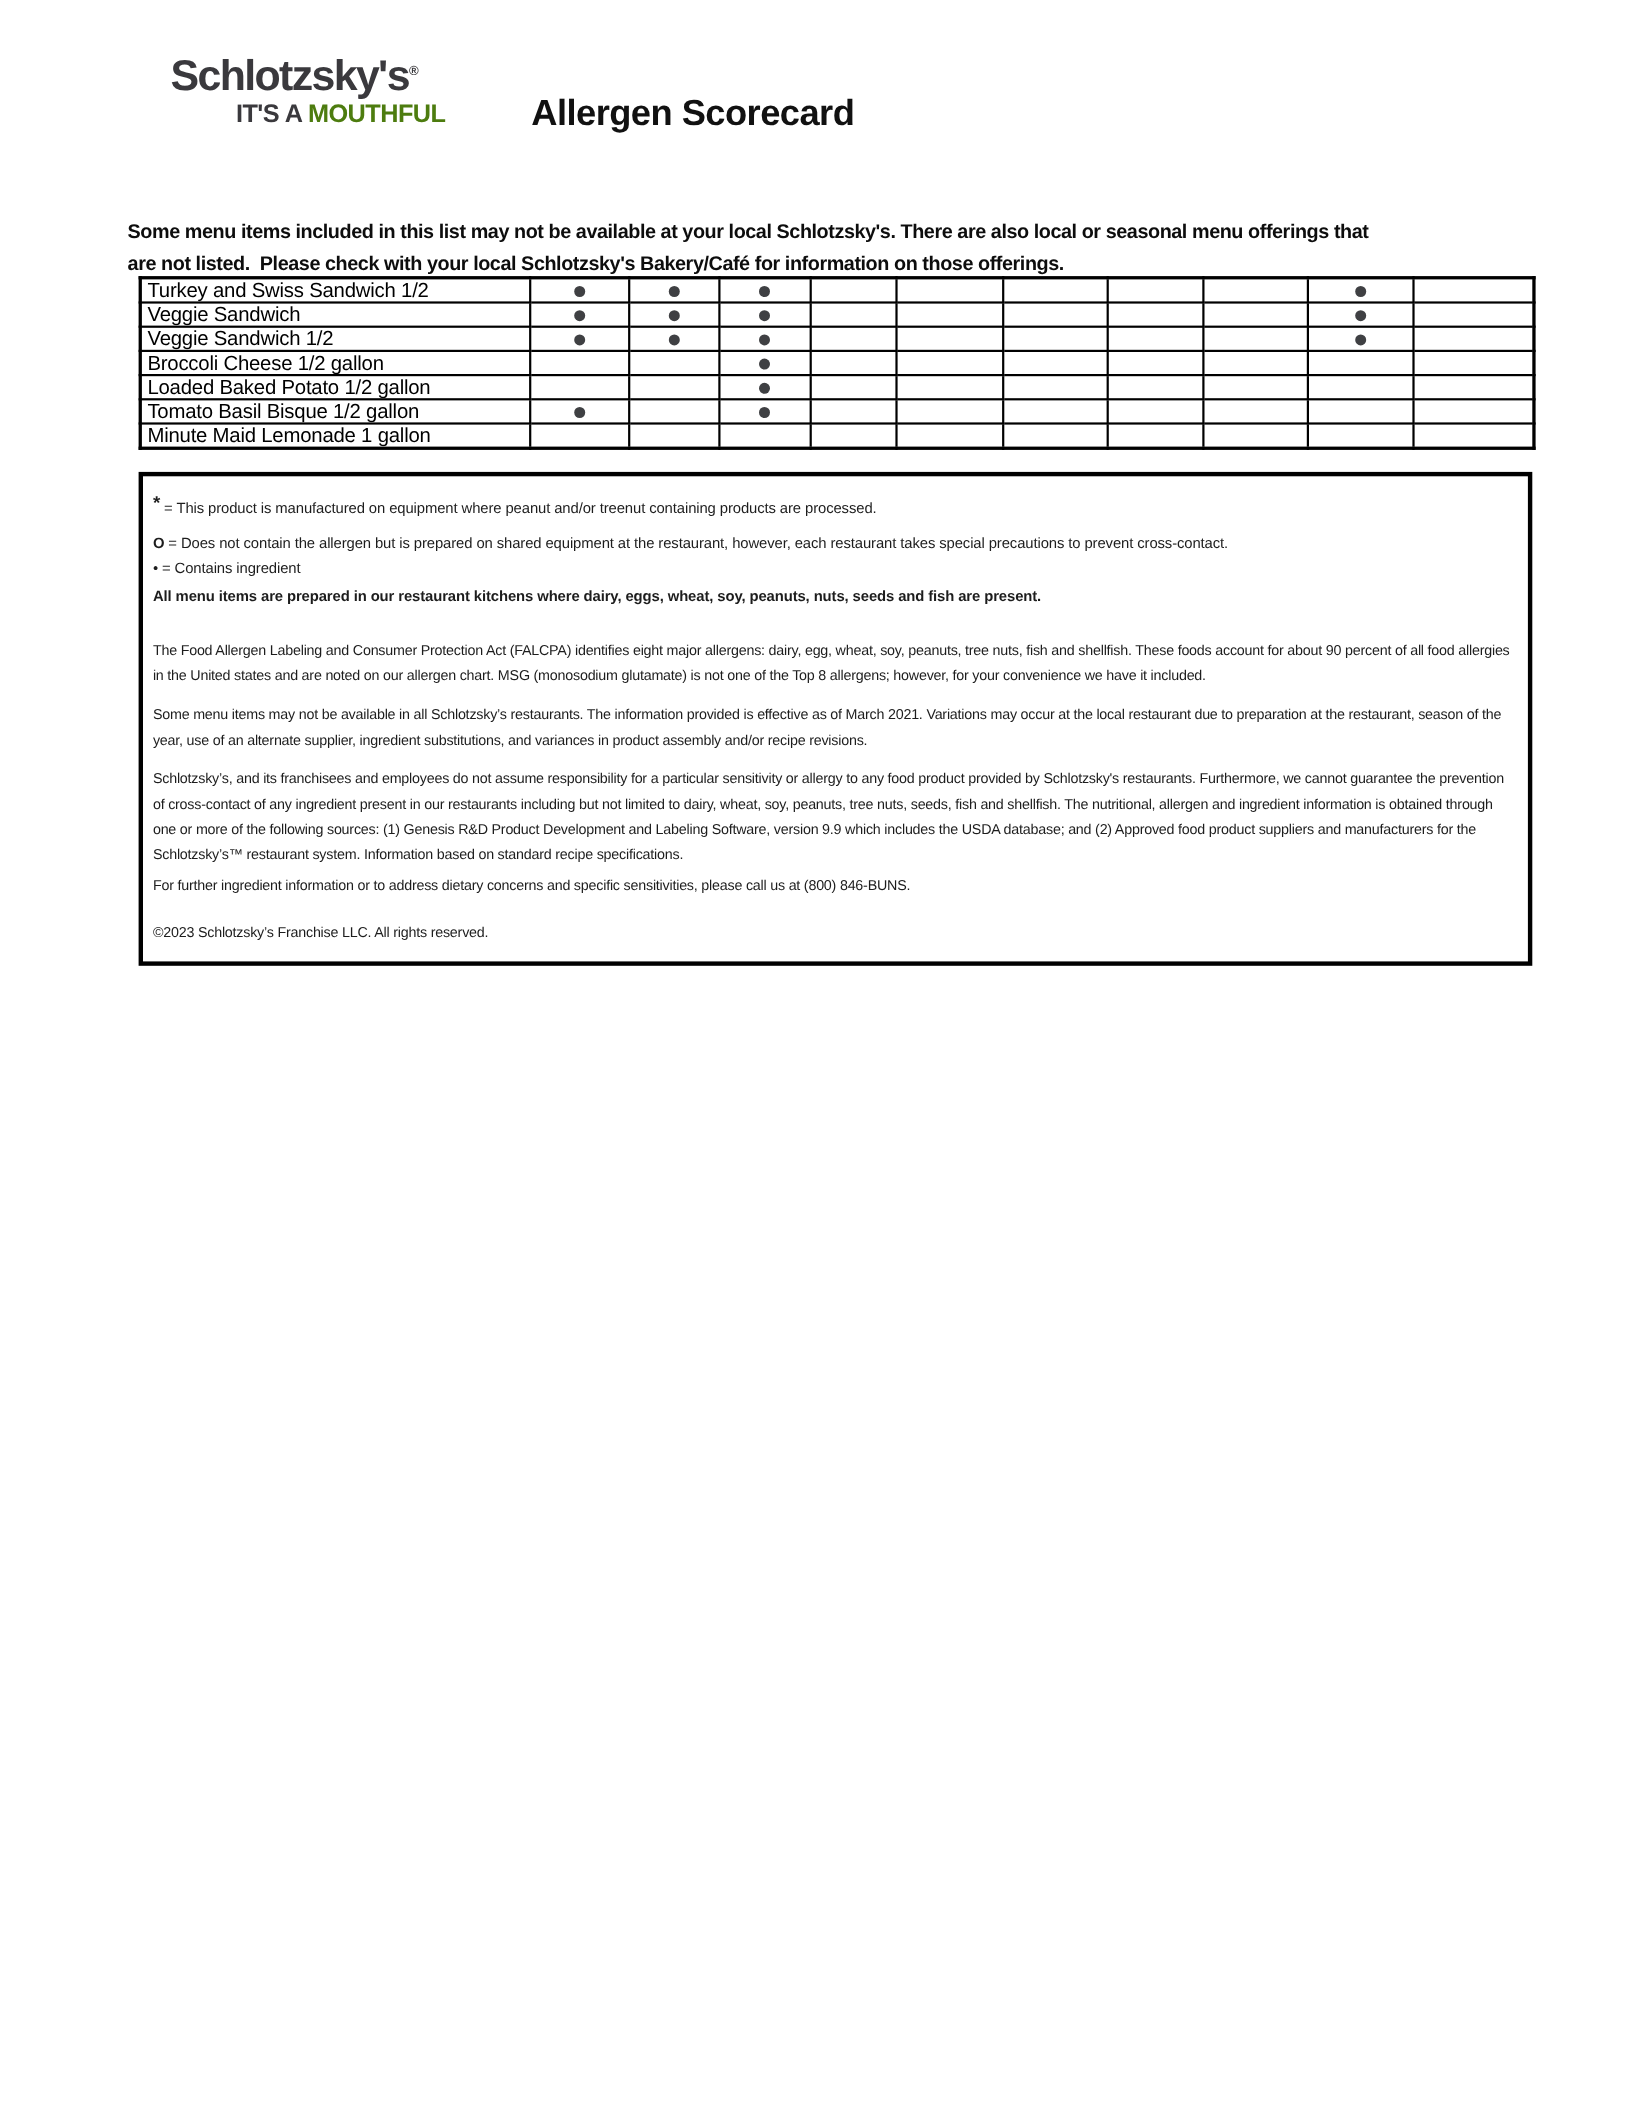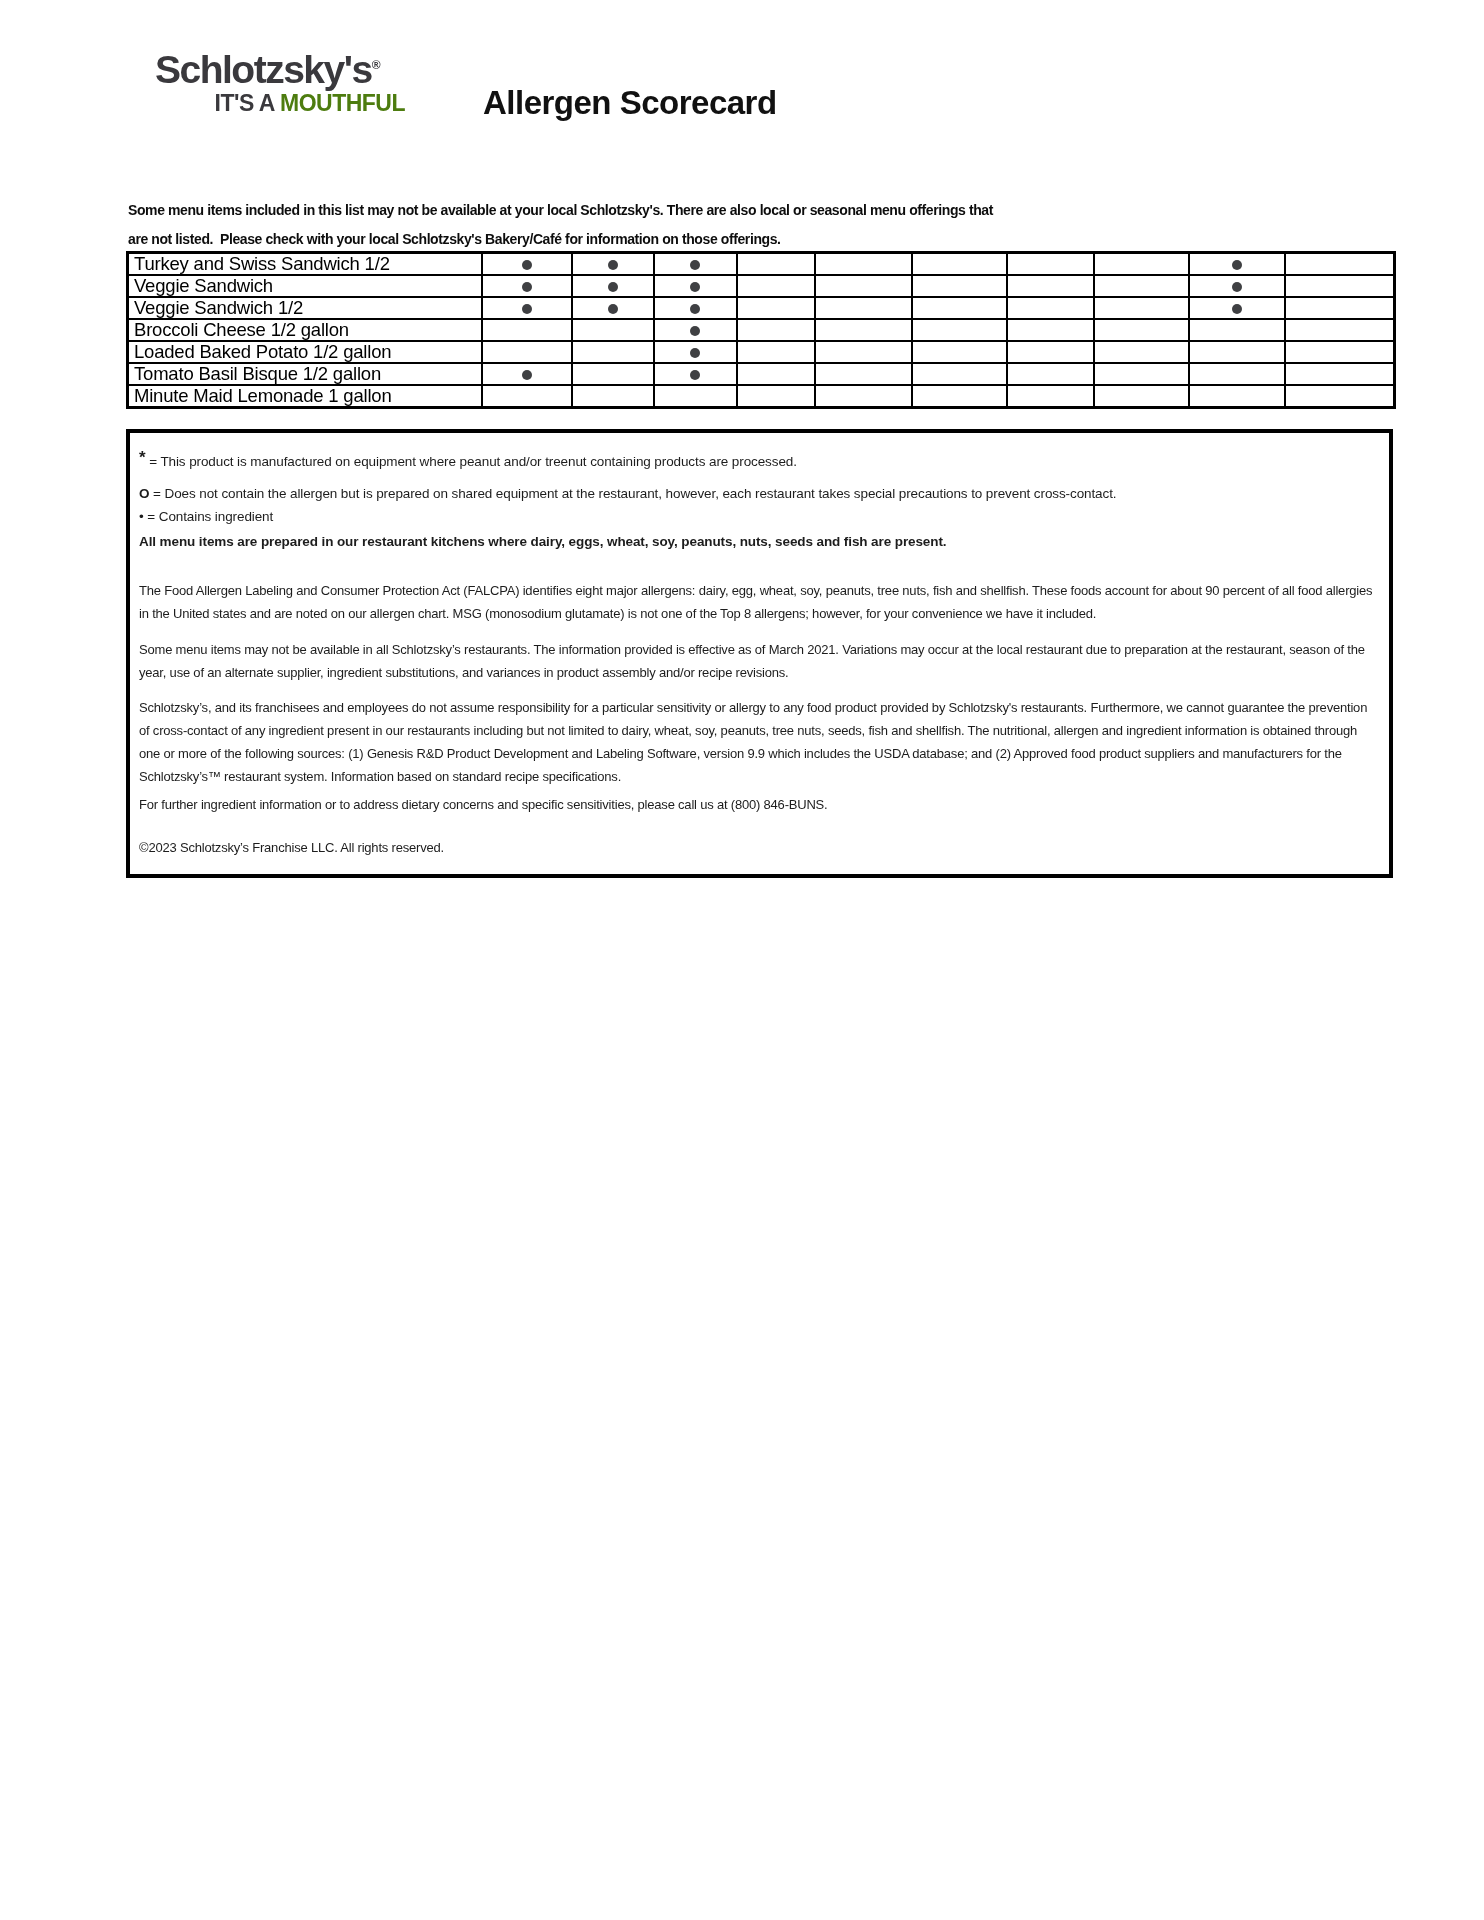--- a/index.html
+++ b/index.html
@@ -23,22 +23,22 @@
   .logo-sub .accent { color:#4d7c0f; }
 
   .title {
     position:absolute; left:483px; top:84px; margin:0;
     font-size:33px; font-weight:bold; color:#111; letter-spacing:-0.5px;
     white-space:nowrap;
   }
 
   
   .intro {
-    position:absolute; left:128px; top:196px; margin:0;
-    font-size:14px; font-weight:bold; color:#0d0d0d;
+    position:absolute; left:116px; top:196px; margin:0;
+    font-size:18px; font-weight:bold; color:#0d0d0d;
     letter-spacing:-0.4px; line-height:29px;
   }
   .intro-line { display:block; white-space:pre; }
 
   
   .allergen-table {
     position:absolute; left:126px; top:251px;
     width:1267px; table-layout:fixed; border-collapse:collapse;
     border:3px solid #000;
   }

